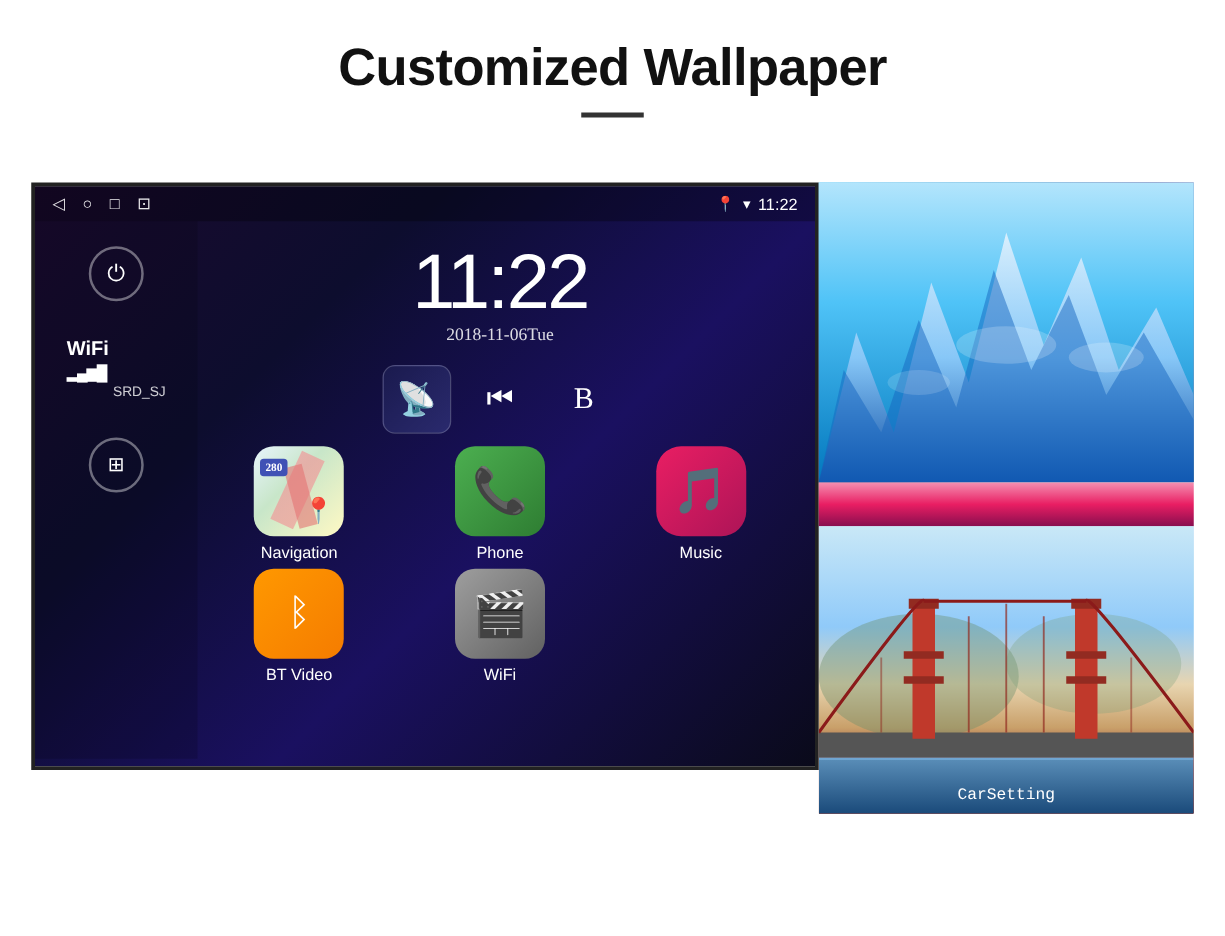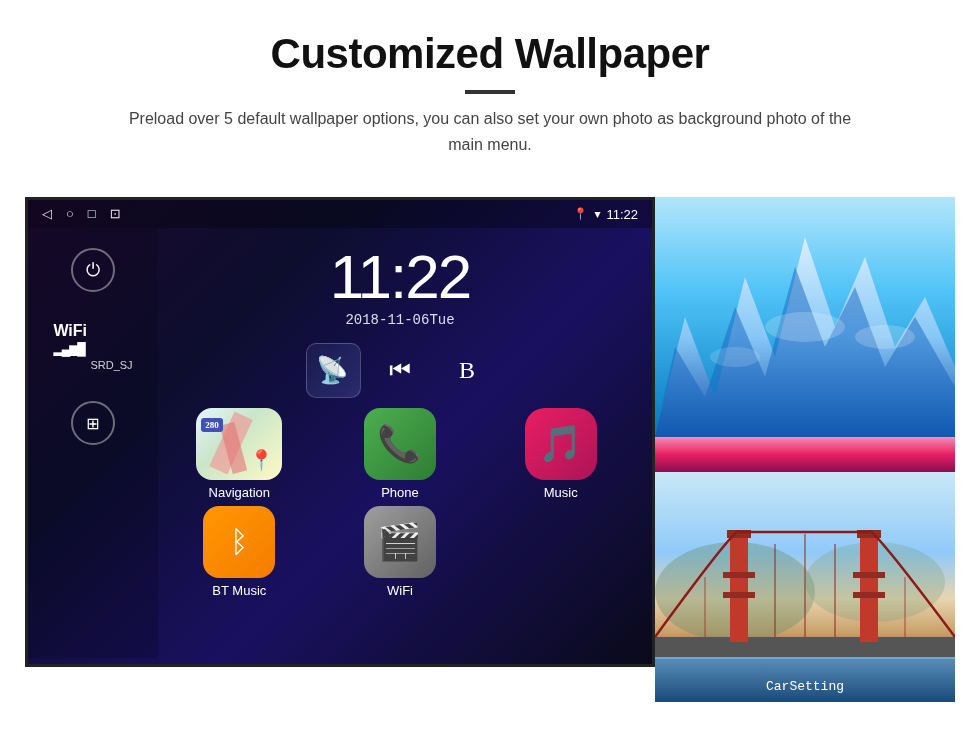--- a/index.html
+++ b/index.html
@@ -178,21 +178,21 @@
       font-size: 62px;
       font-weight: 200;
       font-family: Arial, sans-serif;
       letter-spacing: -2px;
       line-height: 1;
     }
 
     .clock-date {
       font-size: 14px;
       opacity: 0.85;
-      font-family: Liberation Mono, monospace;
+      font-family: Liberation Serif, serif;
       margin-top: 4px;
       display: flex;
       justify-content: center;
     }
 
     
     .quick-launch {
       display: flex;
       justify-content: center;
       gap: 12px;
@@ -235,21 +235,21 @@
 
     .app-label {
       color: white;
       font-size: 13px;
       font-family: Liberation Sans, sans-serif;
       text-align: center;
     }
 
     
     .maps-icon-bg {
-      width: 86px;
+      width: 72px;
       height: 72px;
       border-radius: 16px;
       background: linear-gradient(135deg, #e8f4fd 0%, #c8e6c9 40%, #fff9c4 100%);
       display: flex;
       align-items: center;
       justify-content: center;
       position: relative;
       overflow: hidden;
     }
 
@@ -452,21 +452,20 @@
 
   </style>
 </head>
 <body>
 
 <div>
 
   <div class="page-header">
     <h1 class="page-title">Customized Wallpaper</h1>
     <div class="title-divider"></div>
-    <p class="page-subtitle">Preload over 5 default wallpaper options, you can also set your own photo as background photo of the main menu.</p>
   </div>
 
   <div class="main-content">
 
     <div class="android-screen">
 
       <div class="status-bar">
         <div class="nav-icons">
           <span class="nav-icon">◁</span>
           <span class="nav-icon">○</span>
@@ -534,21 +533,21 @@
               <span class="app-label">Music</span>
             </div>
           </div>
 
           <div class="app-grid app-grid-second-row">
 
             <div class="app-item">
               <div class="bt-icon-bg">
                 <span style="font-size:30px; color:white; font-family:Arial;">ᛒ</span>
               </div>
-              <span class="app-label">BT Music</span>
+              <span class="app-label">BT Video</span>
             </div>
 
 
             <div class="app-item">
               <div class="video-icon-bg">🎬</div>
               <span class="app-label">WiFi</span>
             </div>
           </div>
 
         </div>

